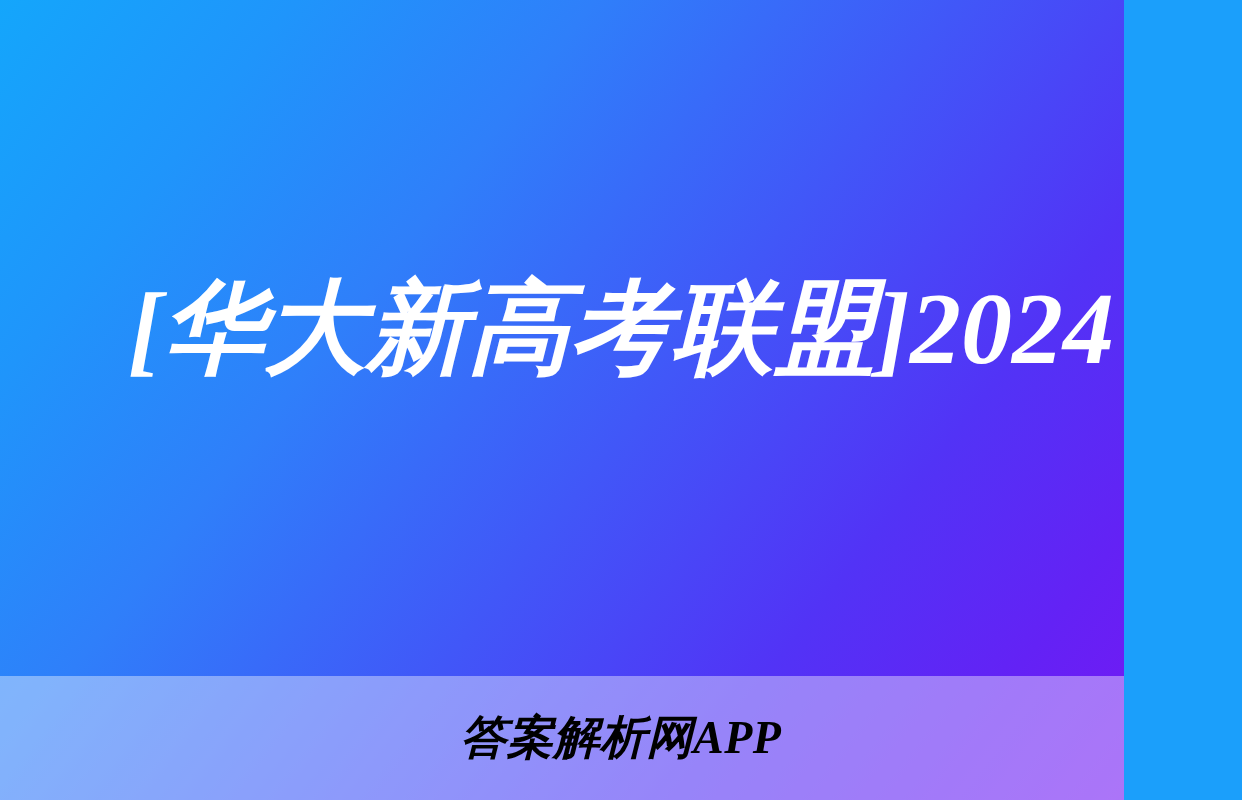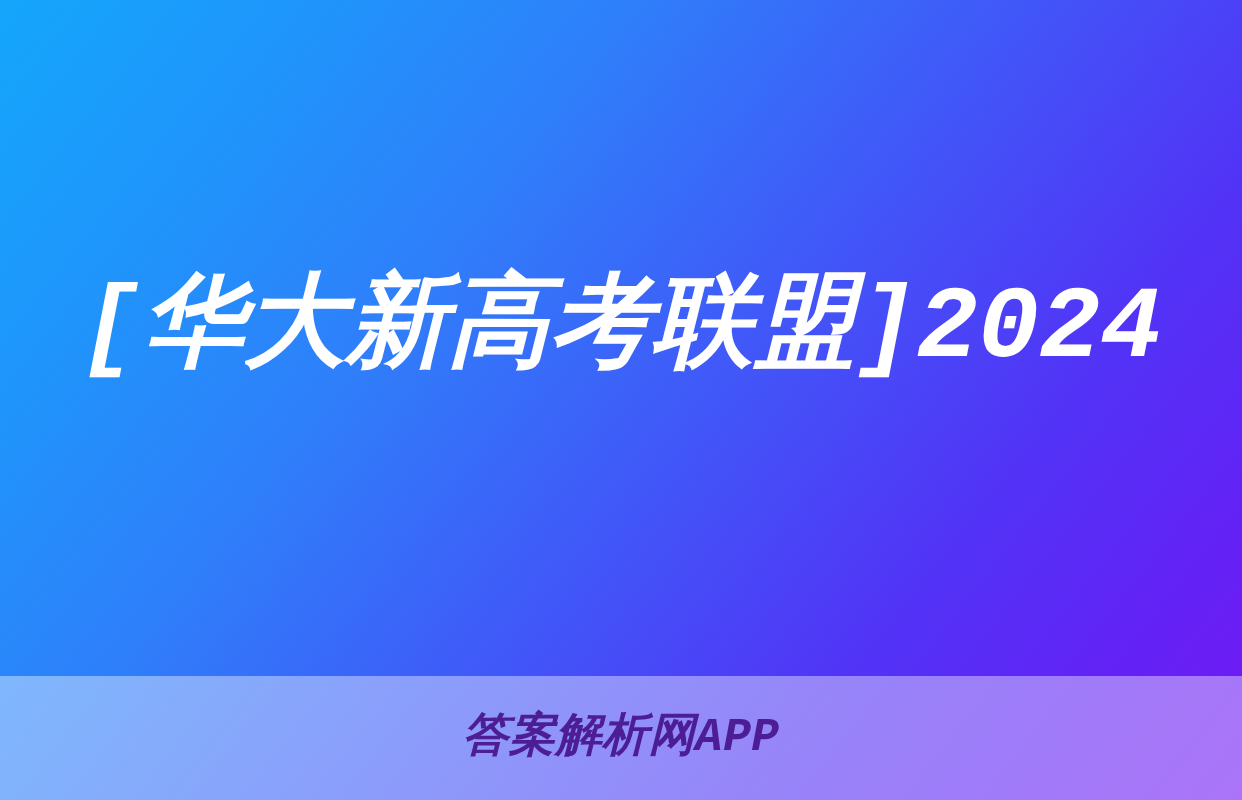--- a/index.html
+++ b/index.html
@@ -6,24 +6,24 @@
 
   html, body {
     width: 1242px;
     height: 800px;
     overflow: hidden;
     background: #1b9ffb;
   }
 
   #cover {
     position: relative;
-    width: 1242px;
+    width: 1124px;
     height: 800px;
     overflow: hidden;
-    font-family: Liberation Mono, monospace;
+    font-family: Liberation Serif, serif;
   }
 
   
   #gradient-bg {
     position: absolute;
     inset: 0;
     background: linear-gradient(128deg,
         #14a6fb   0%,
         #1f95fb  17%,
         #2f7ffa  34%,
@@ -68,21 +68,21 @@
     top: 676px;
     width: 1242px;
     height: 124px;
     background: rgba(255,255,255,0.40);
     display: flex;
     align-items: center;
     justify-content: center;
   }
 
   #footer-brand {
-    color: #4c1d95;
+    color: #000000;
     font-size: 46px;
     line-height: 56px;
     font-weight: 700;
     font-style: italic;
     letter-spacing: 0.5px;
     white-space: nowrap;
   }
 </style>
 </head>
 <body>

